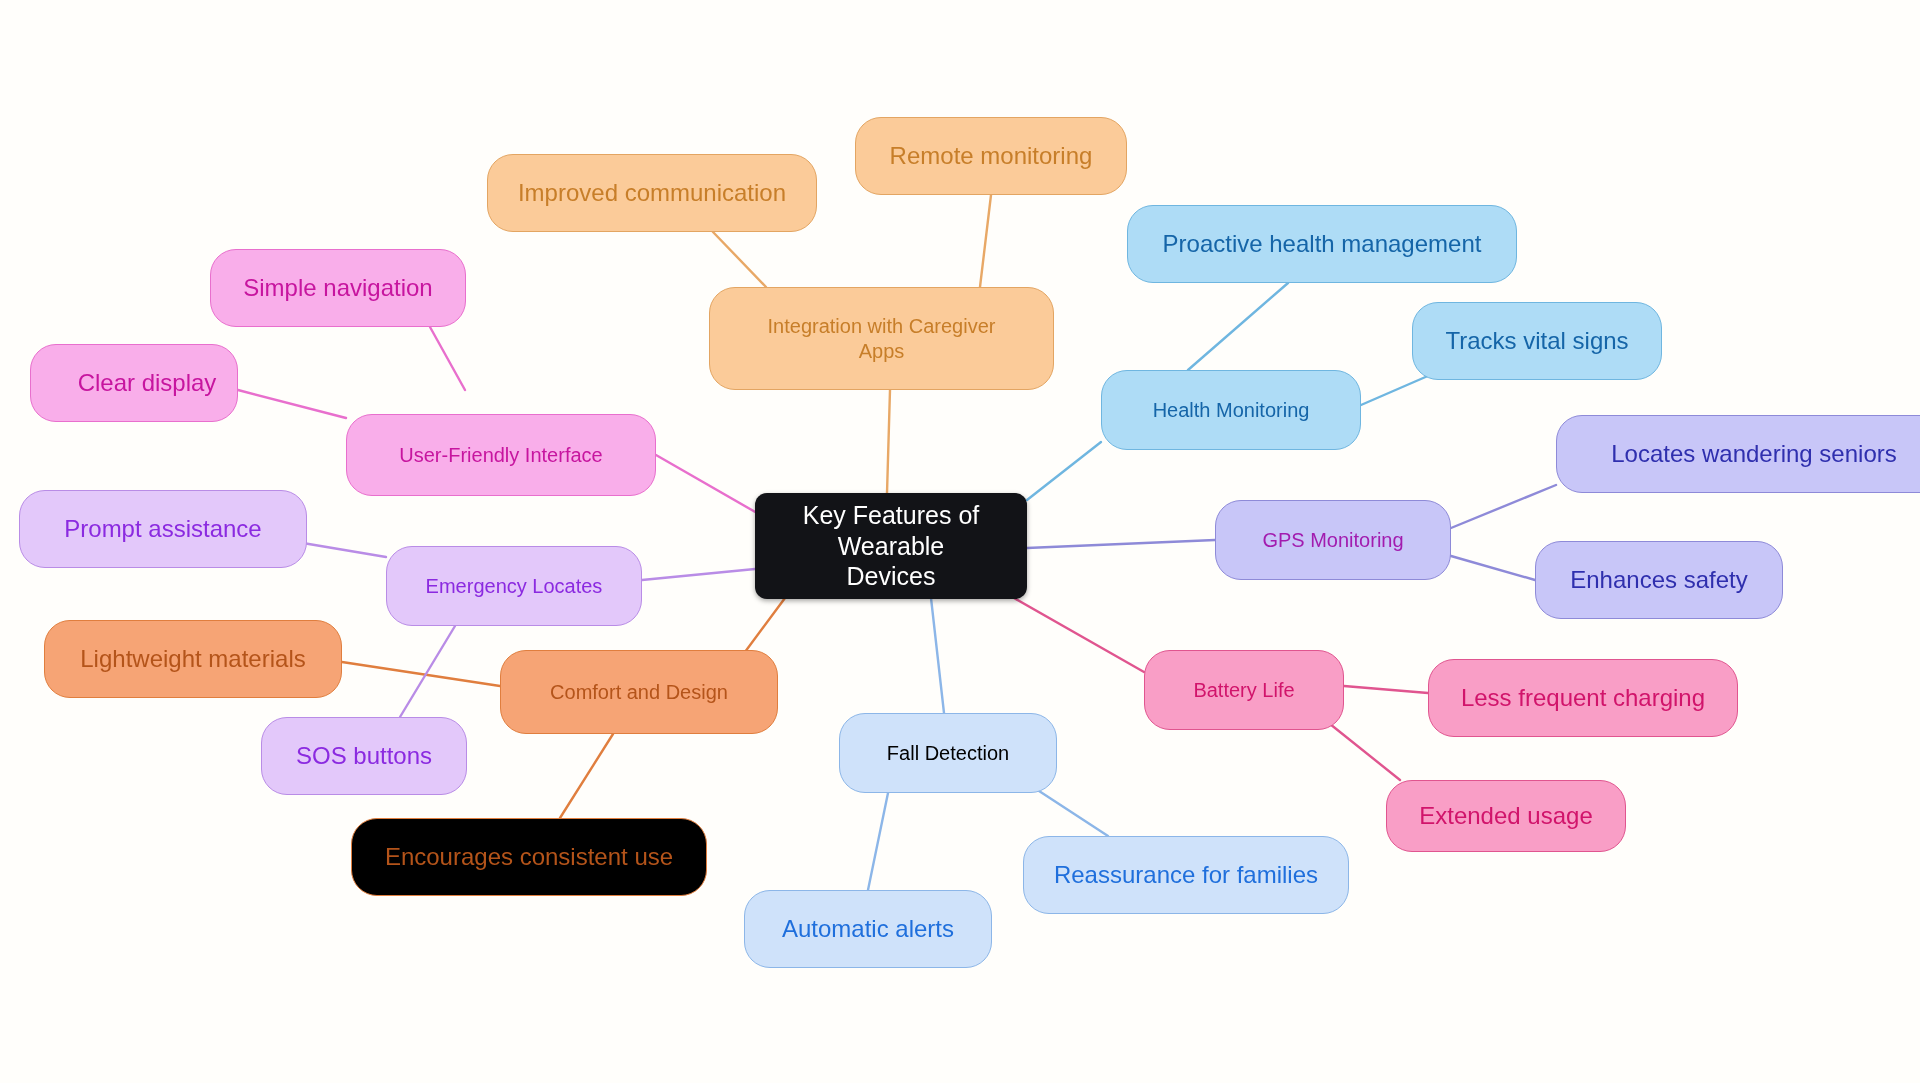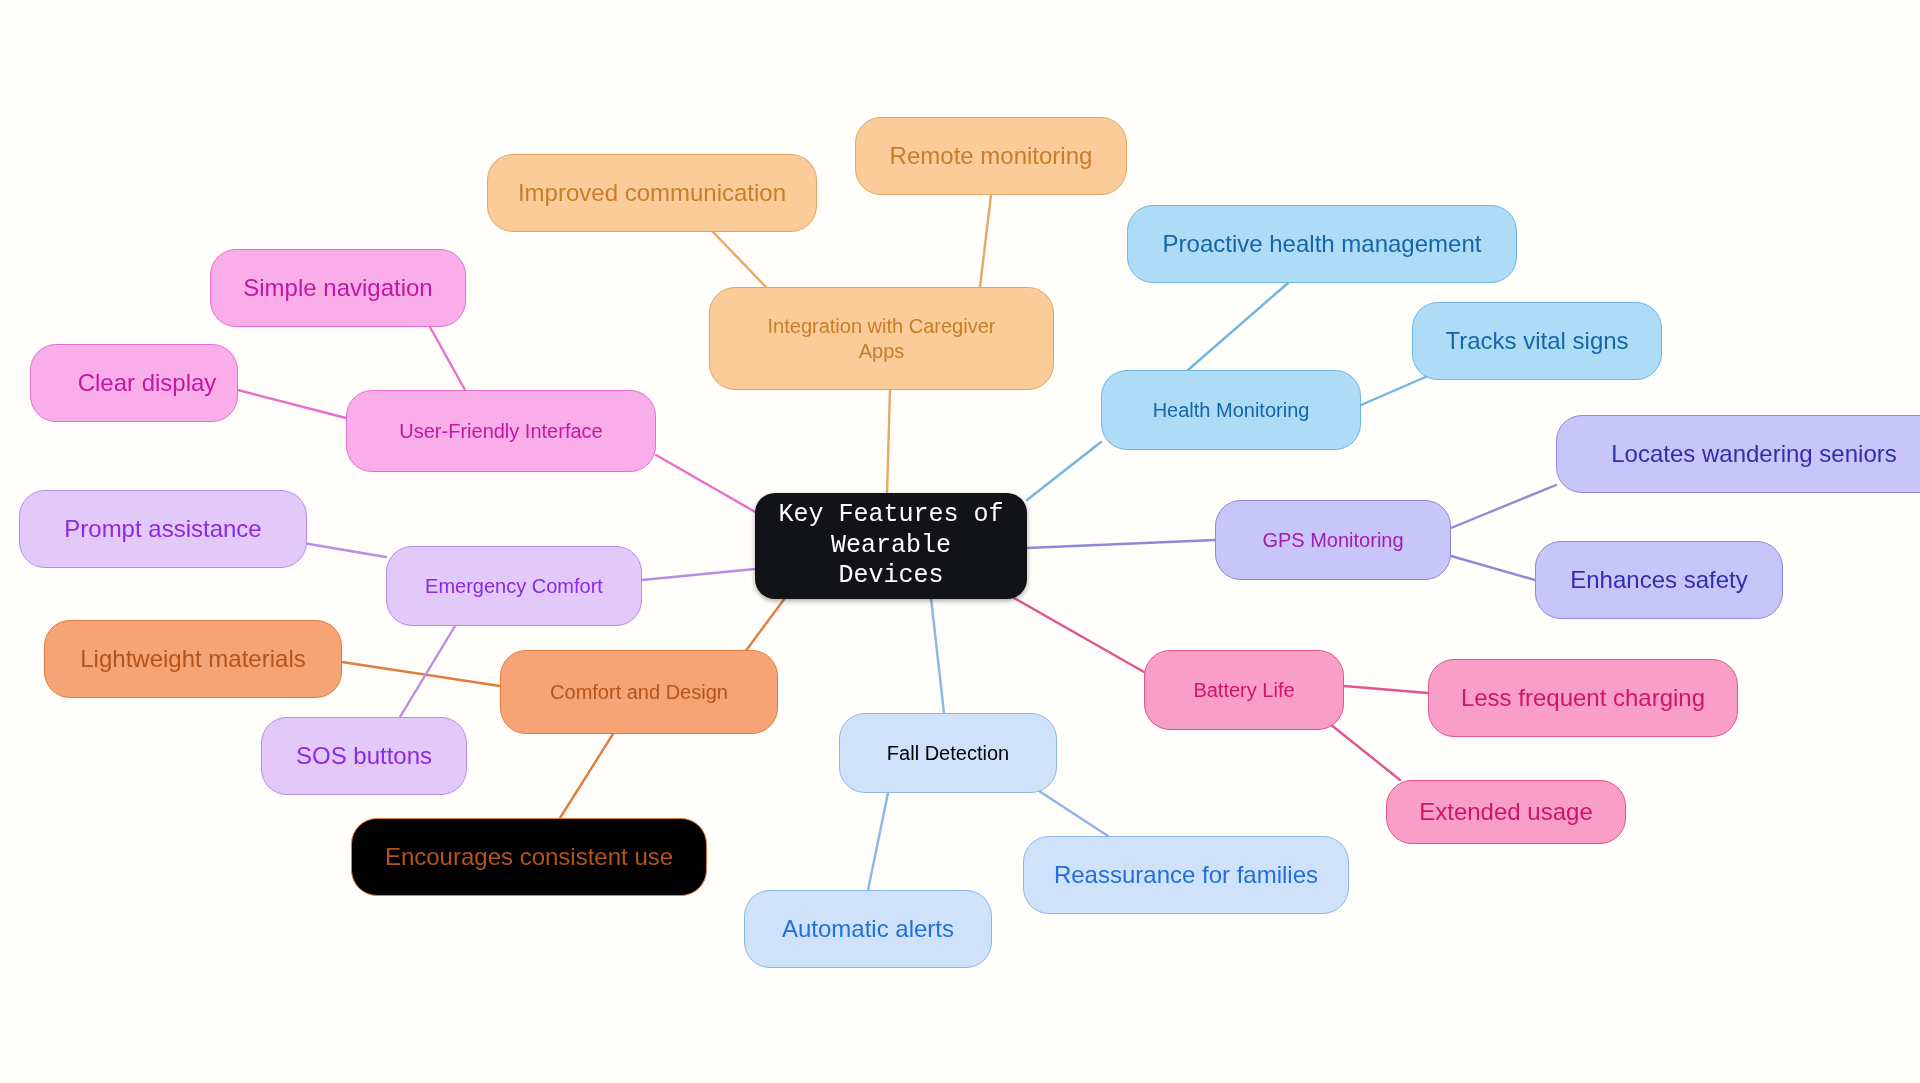--- a/index.html
+++ b/index.html
@@ -33,24 +33,23 @@
     border-radius: 26px;
     border: 1.5px solid rgba(0,0,0,0.12);
     line-height: 1.22;
     padding: 6px 18px;
     white-space: pre-line;
   }
   .root {
     background: #121317;
     color: #ffffff;
     border: none;
-    border-radius: 20px;
+    border-radius: 12px;
     font-size: 25px;
     box-shadow: 0 2px 5px rgba(0,0,0,0.35);
-    font-family: Liberation Mono, monospace;
   }
   .branch { font-size: 20px; }
   .leaf   { font-size: 24px; }
 </style>
 </head>
 <body>
 
 <div id="canvas" style="background: rgb(255, 254, 251);">
   <svg id="edges" viewBox="0 0 1920 1083">
       <line x1="887" y1="493" x2="890" y2="390" stroke="#e8a866" stroke-width="2.4" stroke-linecap="round"></line>
@@ -86,27 +85,27 @@
       <div class="node leaf" style="left: 487px; top: 154px; width: 330px; height: 78px; background: rgb(251, 203, 153); color: rgb(199, 126, 41); border-color: rgb(227, 165, 98);">Improved communication</div>
       <div class="node leaf" style="left: 855px; top: 117px; width: 272px; height: 78px; background: rgb(251, 203, 153); color: rgb(199, 126, 41); border-color: rgb(227, 165, 98);">Remote monitoring</div>
       <div class="node branch" style="left: 1101px; top: 370px; width: 260px; height: 80px; background: rgb(174, 220, 246); color: rgb(21, 101, 168); border-color: rgb(111, 182, 224);">Health Monitoring</div>
       <div class="node leaf" style="left: 1127px; top: 205px; width: 390px; height: 78px; background: rgb(174, 220, 246); color: rgb(21, 101, 168); border-color: rgb(111, 182, 224);">Proactive health management</div>
       <div class="node leaf" style="left: 1412px; top: 302px; width: 250px; height: 78px; background: rgb(174, 220, 246); color: rgb(21, 101, 168); border-color: rgb(111, 182, 224);">Tracks vital signs</div>
       <div class="node branch" style="left: 1215px; top: 500px; width: 236px; height: 80px; background: rgb(200, 198, 248); color: #a21caf; border-color: rgb(142, 138, 216);">GPS Monitoring</div>
       <div class="node leaf" style="left: 1556px; top: 415px; width: 396px; height: 78px; background: rgb(200, 198, 248); color: rgb(47, 47, 174); border-color: rgb(142, 138, 216);">Locates wandering seniors</div>
       <div class="node leaf" style="left: 1535px; top: 541px; width: 248px; height: 78px; background: rgb(200, 198, 248); color: rgb(47, 47, 174); border-color: rgb(142, 138, 216);">Enhances safety</div>
       <div class="node branch" style="left: 1144px; top: 650px; width: 200px; height: 80px; background: rgb(249, 158, 198); color: rgb(209, 20, 107); border-color: rgb(224, 85, 143);">Battery Life</div>
       <div class="node leaf" style="left: 1428px; top: 659px; width: 310px; height: 78px; background: rgb(249, 158, 198); color: rgb(209, 20, 107); border-color: rgb(224, 85, 143);">Less frequent charging</div>
-      <div class="node leaf" style="left: 1386px; top: 780px; width: 240px; height: 64px; background: rgb(249, 158, 198); color: rgb(209, 20, 107); border-color: rgb(224, 85, 143);">Extended usage</div>
+      <div class="node leaf" style="left: 1386px; top: 780px; width: 240px; height: 72px; background: rgb(249, 158, 198); color: rgb(209, 20, 107); border-color: rgb(224, 85, 143);">Extended usage</div>
       <div class="node branch" style="left: 839px; top: 713px; width: 218px; height: 80px; background: rgb(207, 226, 250); color: #000000; border-color: rgb(140, 182, 232); text-align: right;">Fall Detection</div>
       <div class="node leaf" style="left: 744px; top: 890px; width: 248px; height: 78px; background: rgb(207, 226, 250); color: rgb(31, 111, 220); border-color: rgb(140, 182, 232);">Automatic alerts</div>
       <div class="node leaf" style="left: 1023px; top: 836px; width: 326px; height: 78px; background: rgb(207, 226, 250); color: rgb(31, 111, 220); border-color: rgb(140, 182, 232);">Reassurance for families</div>
       <div class="node branch" style="left: 500px; top: 650px; width: 278px; height: 84px; background: rgb(246, 164, 117); color: rgb(180, 84, 26); border-color: rgb(224, 126, 62);">Comfort and Design</div>
       <div class="node leaf" style="left: 44px; top: 620px; width: 298px; height: 78px; background: rgb(246, 164, 117); color: rgb(180, 84, 26); border-color: rgb(224, 126, 62);">Lightweight materials</div>
       <div class="node leaf" style="left: 351px; top: 818px; width: 356px; height: 78px; background: #000000; color: rgb(180, 84, 26); border-color: rgb(224, 126, 62);">Encourages consistent use</div>
-      <div class="node branch" style="left: 386px; top: 546px; width: 256px; height: 80px; background: rgb(227, 200, 250); color: rgb(139, 42, 224); border-color: rgb(185, 140, 230);">Emergency Comfort</div>
+      <div class="node branch" style="left: 386px; top: 546px; width: 256px; height: 80px; background: rgb(227, 200, 250); color: rgb(139, 42, 224); border-color: rgb(185, 140, 230);">Emergency Locates</div>
       <div class="node leaf" style="left: 19px; top: 490px; width: 288px; height: 78px; background: rgb(227, 200, 250); color: rgb(139, 42, 224); border-color: rgb(185, 140, 230);">Prompt assistance</div>
       <div class="node leaf" style="left: 261px; top: 717px; width: 206px; height: 78px; background: rgb(227, 200, 250); color: rgb(139, 42, 224); border-color: rgb(185, 140, 230);">SOS buttons</div>
-      <div class="node branch" style="left: 346px; top: 390px; width: 310px; height: 82px; background: rgb(249, 174, 234); color: rgb(199, 21, 159); border-color: rgb(232, 111, 205);">User-Friendly Interface</div>
+      <div class="node branch" style="left: 346px; top: 414px; width: 310px; height: 82px; background: rgb(249, 174, 234); color: rgb(199, 21, 159); border-color: rgb(232, 111, 205);">User-Friendly Interface</div>
       <div class="node leaf" style="left: 210px; top: 249px; width: 256px; height: 78px; background: rgb(249, 174, 234); color: rgb(199, 21, 159); border-color: rgb(232, 111, 205);">Simple navigation</div>
       <div class="node leaf" style="left: 30px; top: 344px; width: 208px; height: 78px; background: rgb(249, 174, 234); color: rgb(199, 21, 159); border-color: rgb(232, 111, 205); padding-left: 44px;">Clear display</div>
     </div>
 </div>
 
 </body></html>

